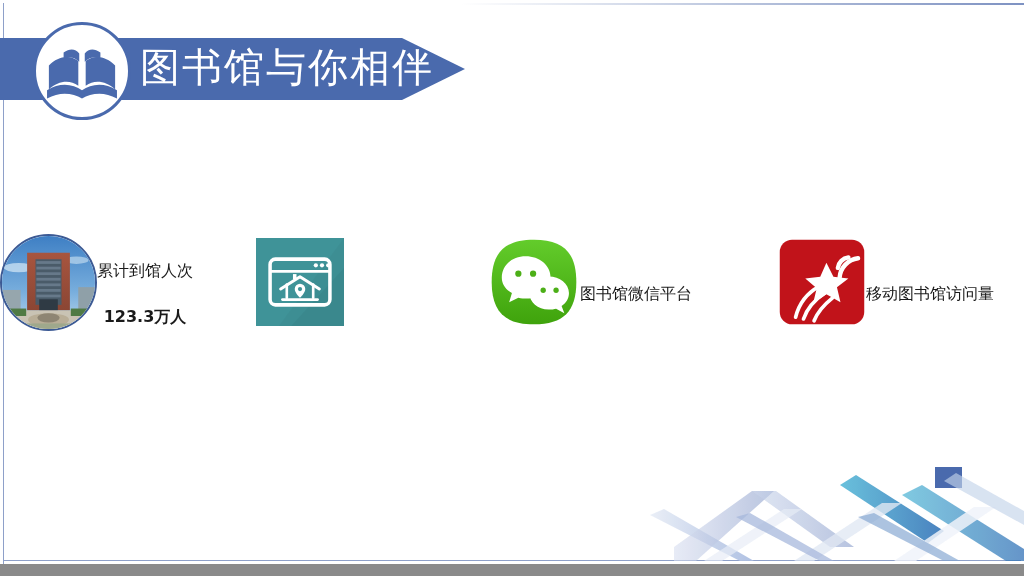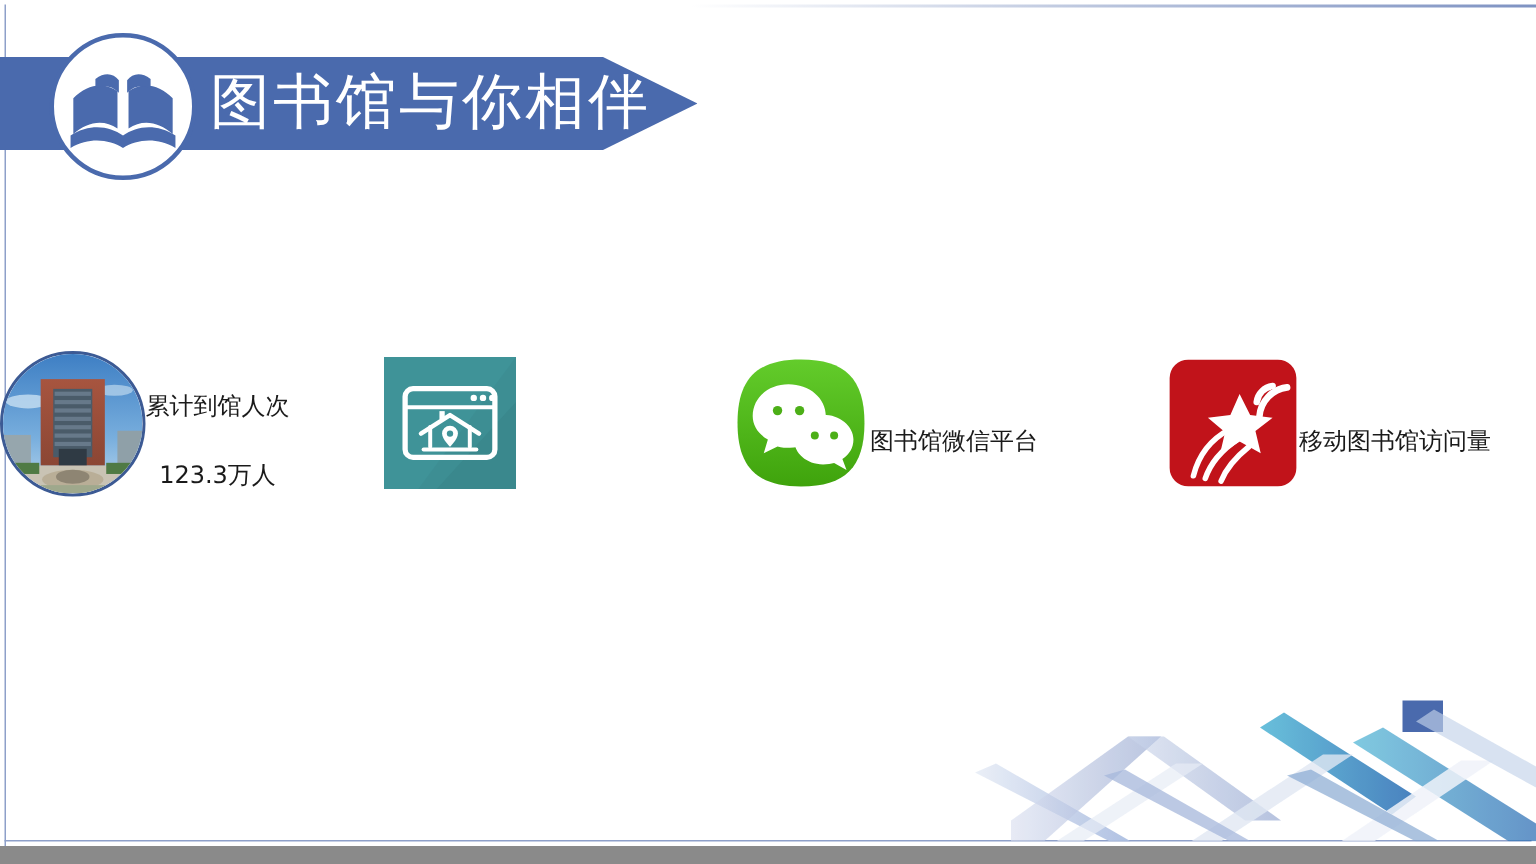--- a/index.html
+++ b/index.html
@@ -113,21 +113,21 @@
     justify-content: center;
   }
   .stat-caption {
     margin-top: 22px;
     text-align: center;
     color: #1a1a1a;
     font-size: 16px;
     line-height: 31px;
     white-space: nowrap;
   }
-  .stat-caption .val { font-weight: normal; margin-top: 15px; }
+  .stat-caption .val { font-weight: bold; margin-top: 15px; }
 
   
   .col1 { width: 256px; }
   .col2 { width: 232px; }
   .col3 { width: 290px; }
   .col4 { width: 246px; }
 
   
   .photo-circle {
     width: 97px; height: 97px;

